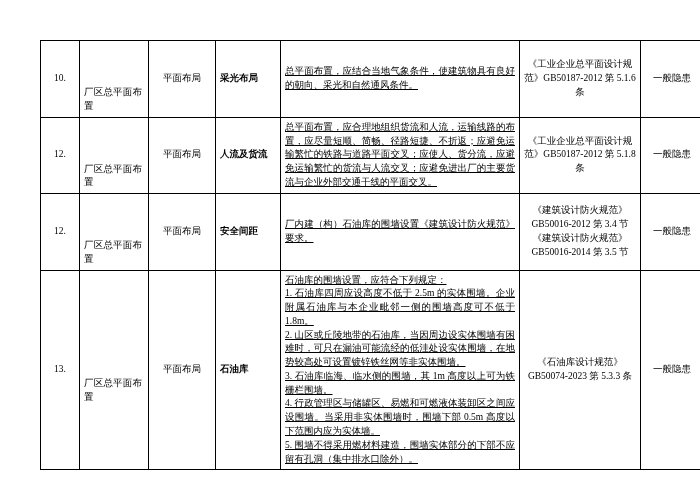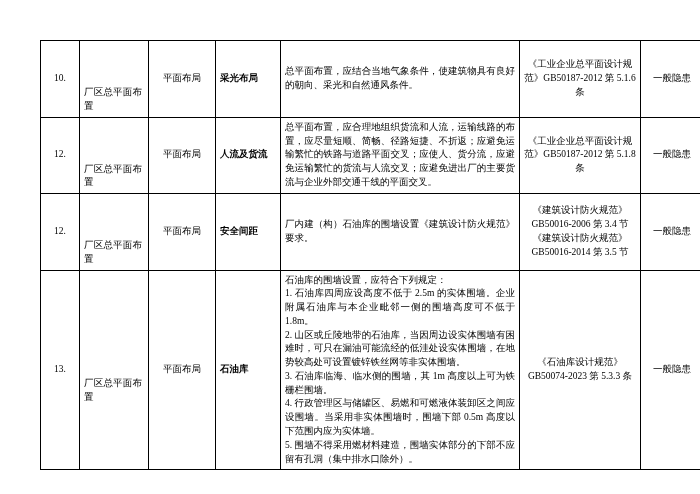--- a/index.html
+++ b/index.html
@@ -64,20 +64,21 @@
     line-height: 1.5;
     margin-top: 44px;
   }
   td.c-level {
     width: 54px;
     text-align: center;
   }
   .desc-block {
     white-space: pre-line;
     text-align: justify;
+    text-decoration: underline;
   }
   .basis-block {
     white-space: pre-line;
   }
   .area-text {
     display: block;
     text-align: left;
     letter-spacing: 0.2px;
     margin-top: 42px;
   }
@@ -122,21 +123,21 @@
         <td class="c-no">12.</td>
         <td class="c-area">
             <span class="area-text">厂区总平面布置</span>
           </td>
         <td class="c-cat">平面布局</td>
         <td class="c-item">安全间距</td>
         <td class="c-desc">
             <div class="desc-block">厂内建（构）石油库的围墙设置《建筑设计防火规范》要求。</div>
           </td>
         <td class="c-basis">
-            <div class="basis-block">《建筑设计防火规范》GB50016-2006 第 3.4 节
+            <div class="basis-block">《建筑设计防火规范》GB50016-2012 第 3.4 节
 《建筑设计防火规范》GB50016-2014 第 3.5 节</div>
           </td>
         <td class="c-level">一般隐患</td>
       </tr>
       <tr>
         <td class="c-no">13.</td>
         <td class="c-area">
             <span class="area-text">厂区总平面布置</span>
           </td>
         <td class="c-cat">平面布局</td>

